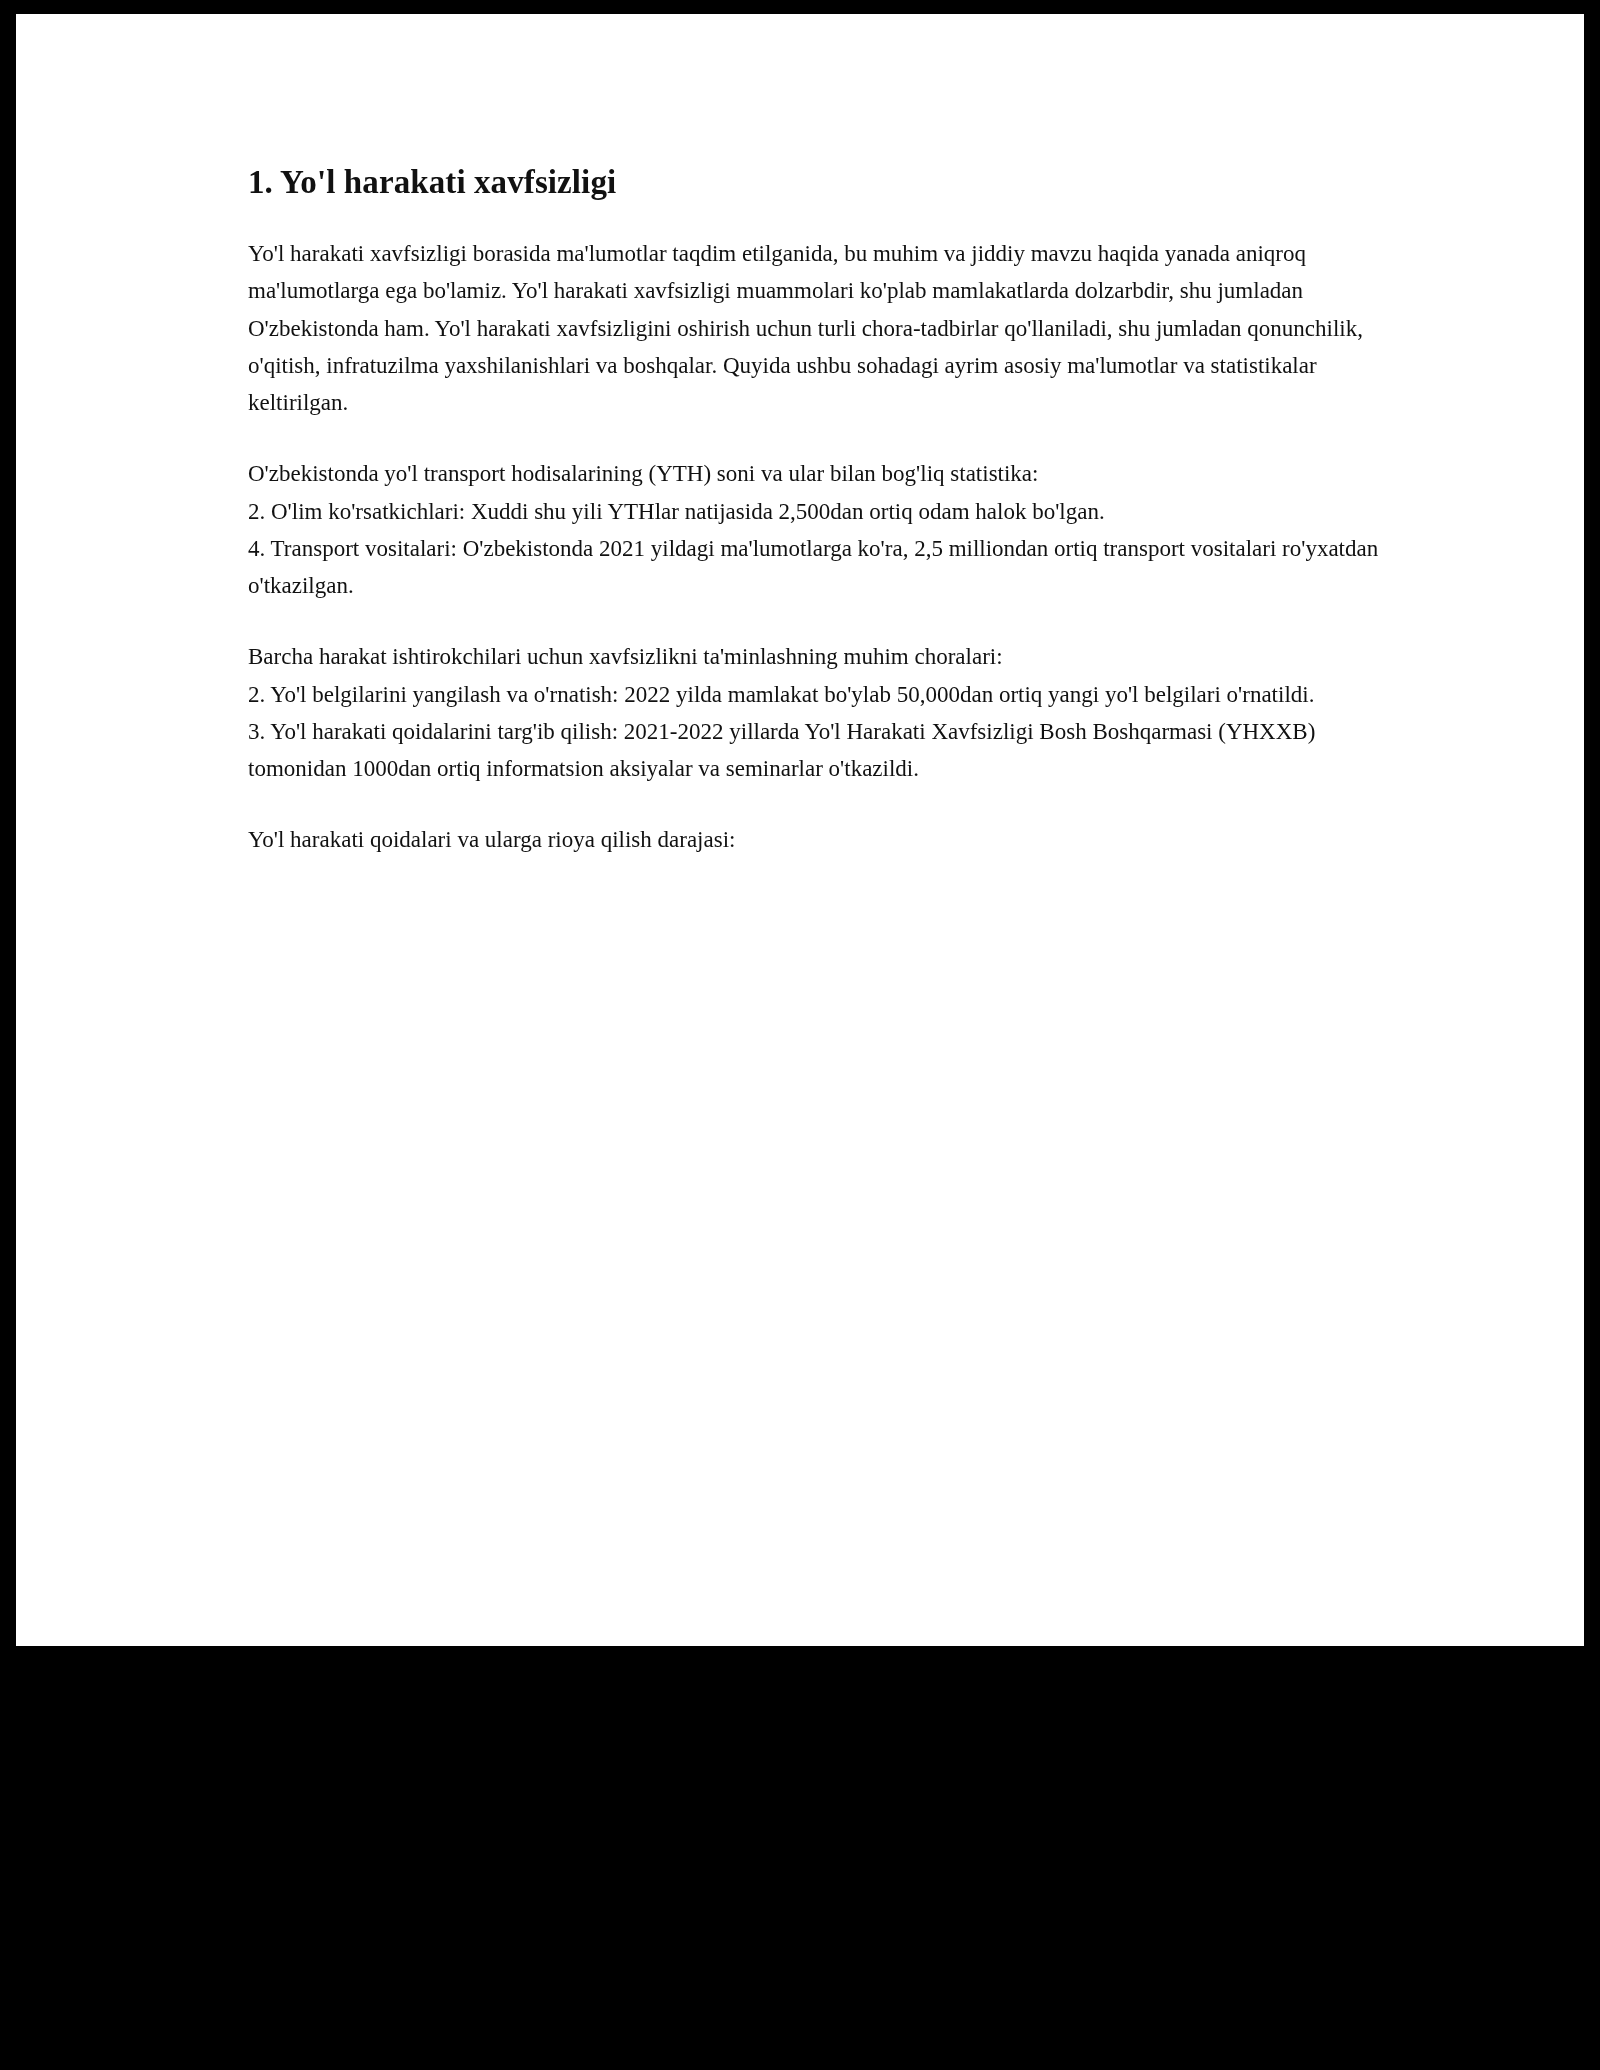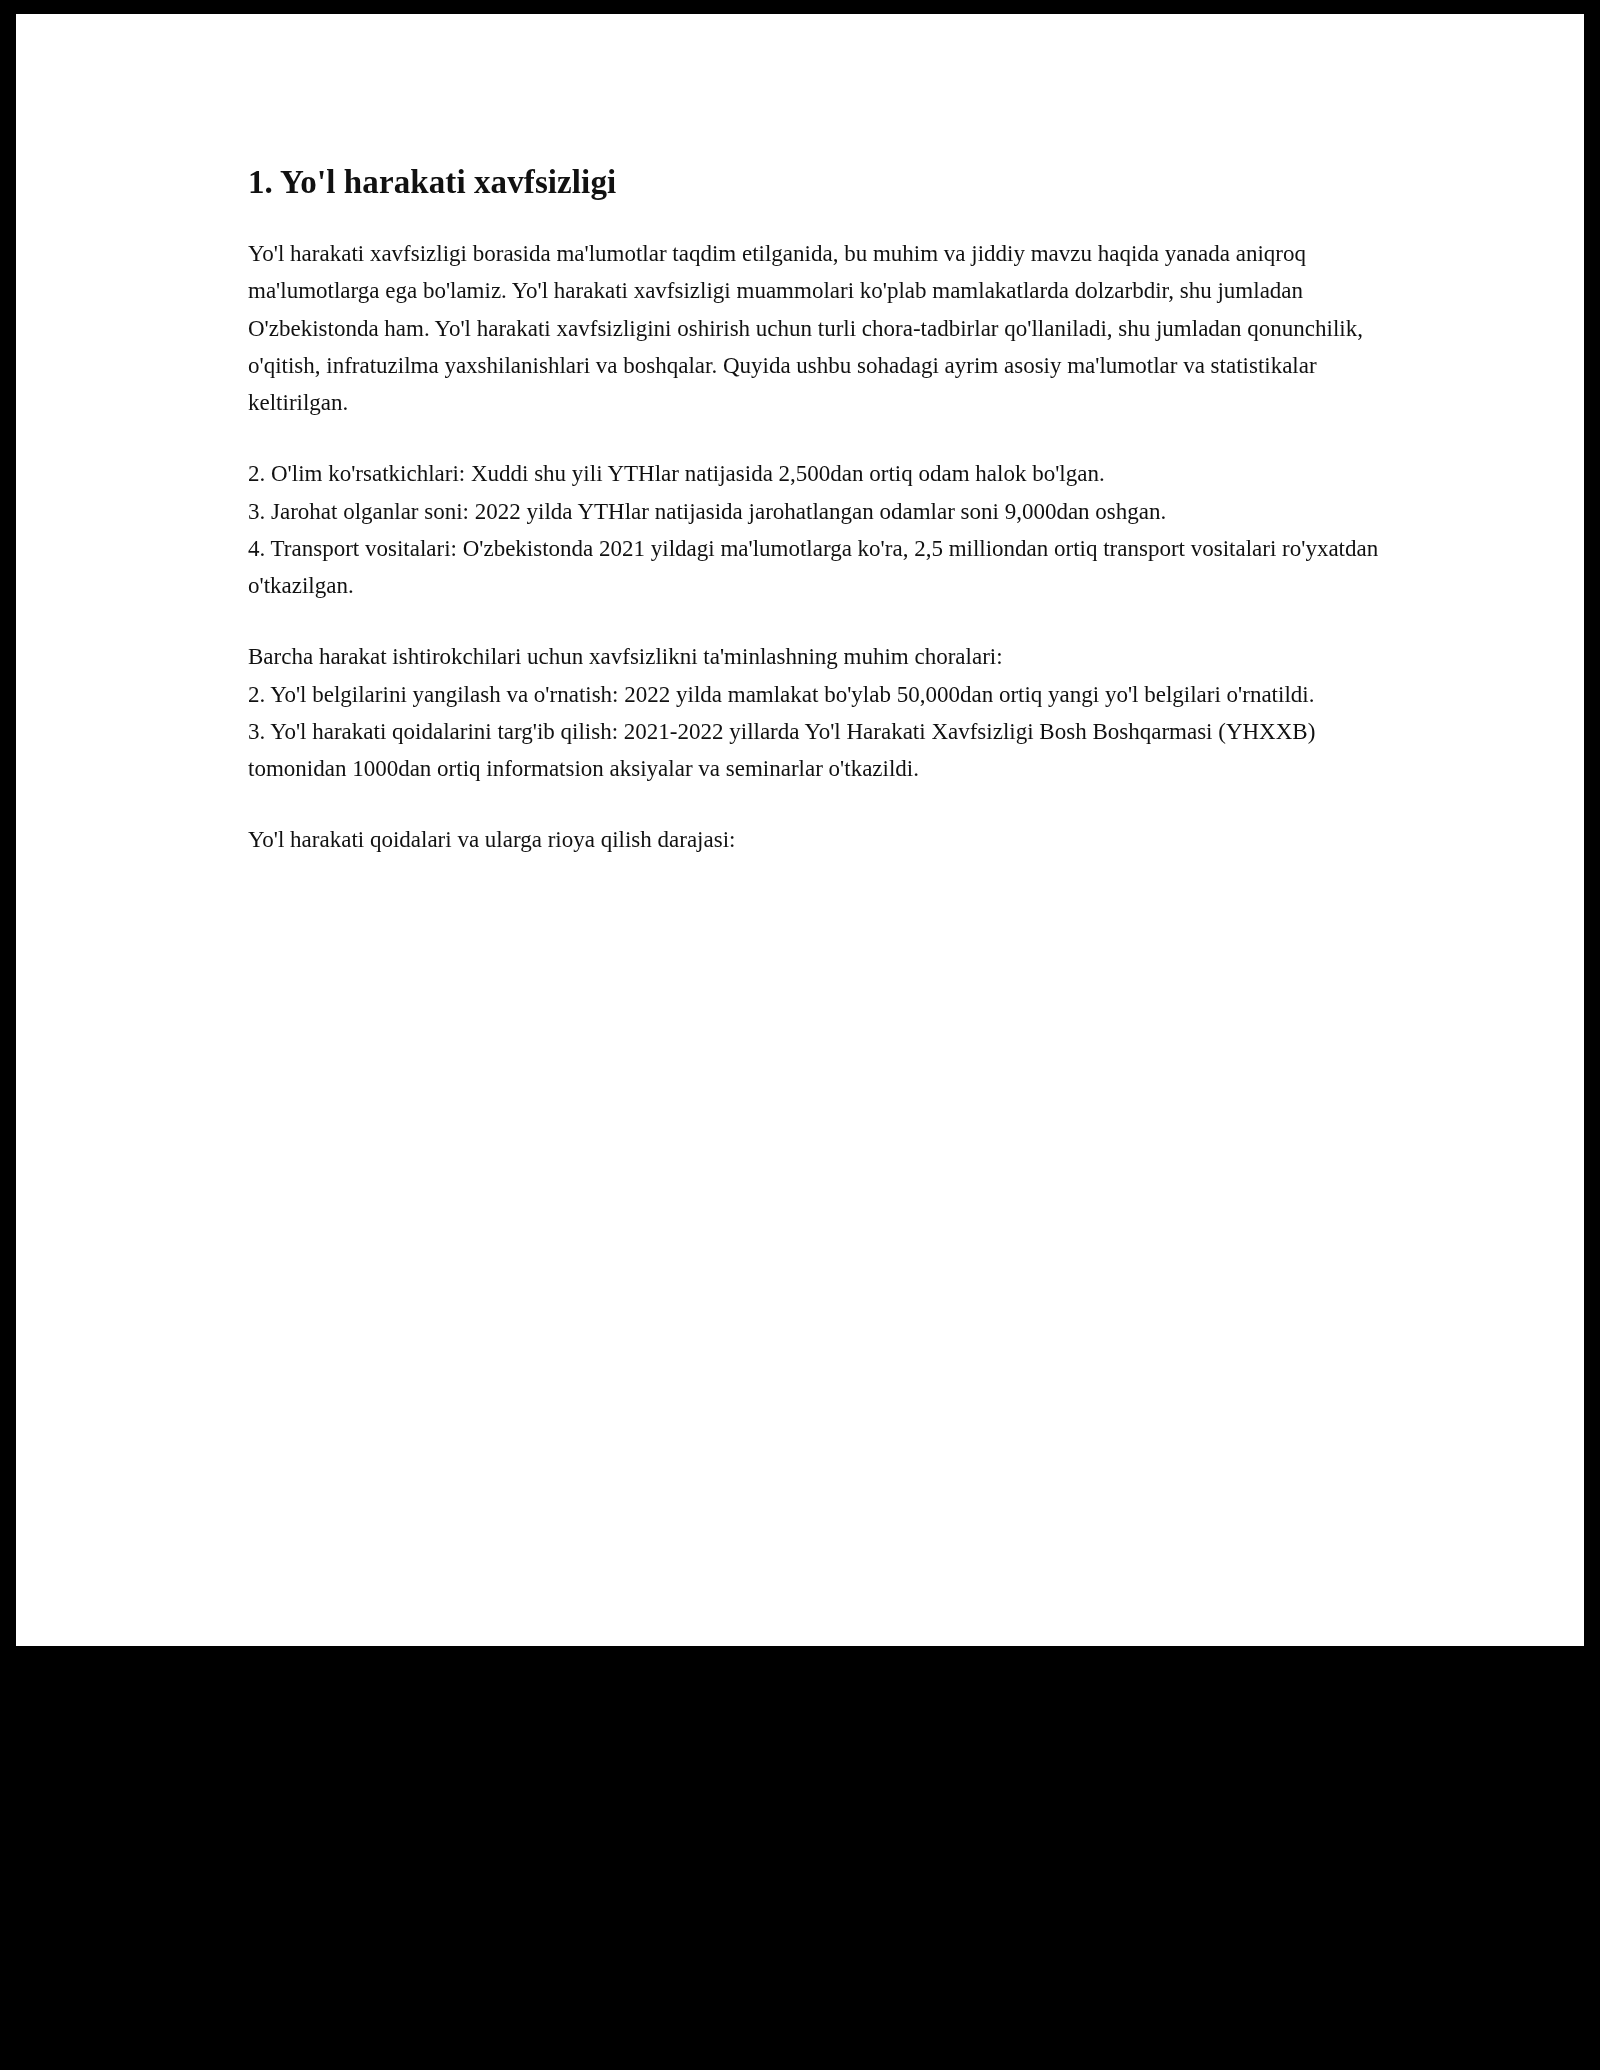--- a/index.html
+++ b/index.html
@@ -52,22 +52,22 @@
 <body>
 
 <div class="page-frame">
   <div class="page">
 
     <h1 class="doc-title">1. Yo'l harakati xavfsizligi</h1>
 
     <p class="para">Yo'l harakati xavfsizligi borasida ma'lumotlar taqdim etilganida, bu muhim va jiddiy mavzu haqida yanada aniqroq ma'lumotlarga ega bo'lamiz. Yo'l harakati xavfsizligi muammolari ko'plab mamlakatlarda dolzarbdir, shu jumladan O'zbekistonda ham. Yo'l harakati xavfsizligini oshirish uchun turli chora-tadbirlar qo'llaniladi, shu jumladan qonunchilik, o'qitish, infratuzilma yaxshilanishlari va boshqalar. Quyida ushbu sohadagi ayrim asosiy ma'lumotlar va statistikalar keltirilgan.</p>
 
     <p class="para">
+      <span class="line">O'zbekistonda yo'l transport hodisalarining (YTH) soni va ular bilan bog'liq statistika:</span>
       <span class="line">2. O'lim ko'rsatkichlari: Xuddi shu yili YTHlar natijasida 2,500dan ortiq odam halok bo'lgan.</span>
-      <span class="line">3. Jarohat olganlar soni: 2022 yilda YTHlar natijasida jarohatlangan odamlar soni 9,000dan oshgan.</span>
       <span class="line">4. Transport vositalari: O'zbekistonda 2021 yildagi ma'lumotlarga ko'ra, 2,5 milliondan ortiq transport vositalari ro'yxatdan o'tkazilgan.</span>
     </p>
 
     <p class="para">
       <span class="line">Barcha harakat ishtirokchilari uchun xavfsizlikni ta'minlashning muhim choralari:</span>
       <span class="line">2. Yo'l belgilarini yangilash va o'rnatish: 2022 yilda mamlakat bo'ylab 50,000dan ortiq yangi yo'l belgilari o'rnatildi.</span>
       <span class="line">3. Yo'l harakati qoidalarini targ'ib qilish: 2021-2022 yillarda Yo'l Harakati Xavfsizligi Bosh Boshqarmasi (YHXXB) tomonidan 1000dan ortiq informatsion aksiyalar va seminarlar o'tkazildi.</span>
     </p>
 
     <p class="para">

